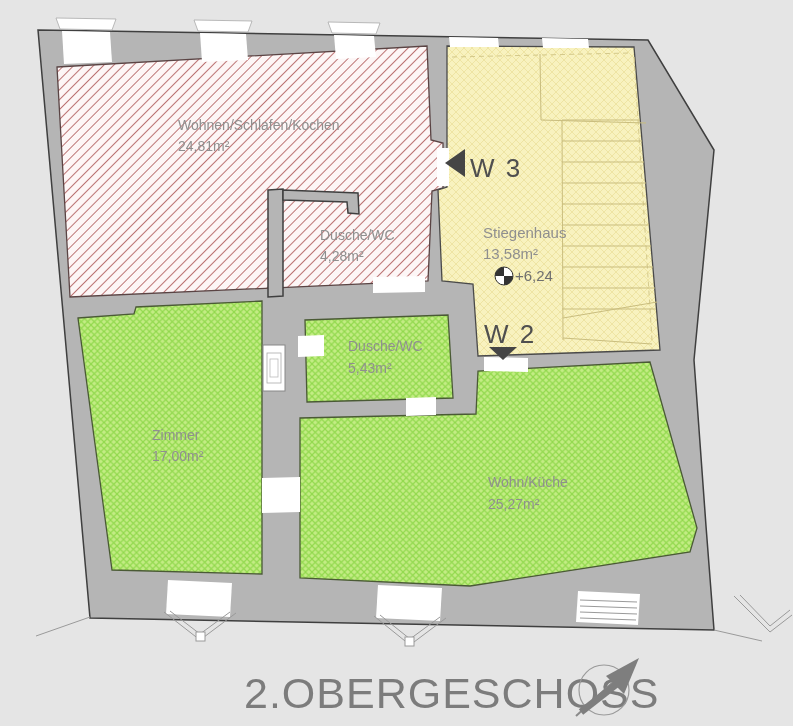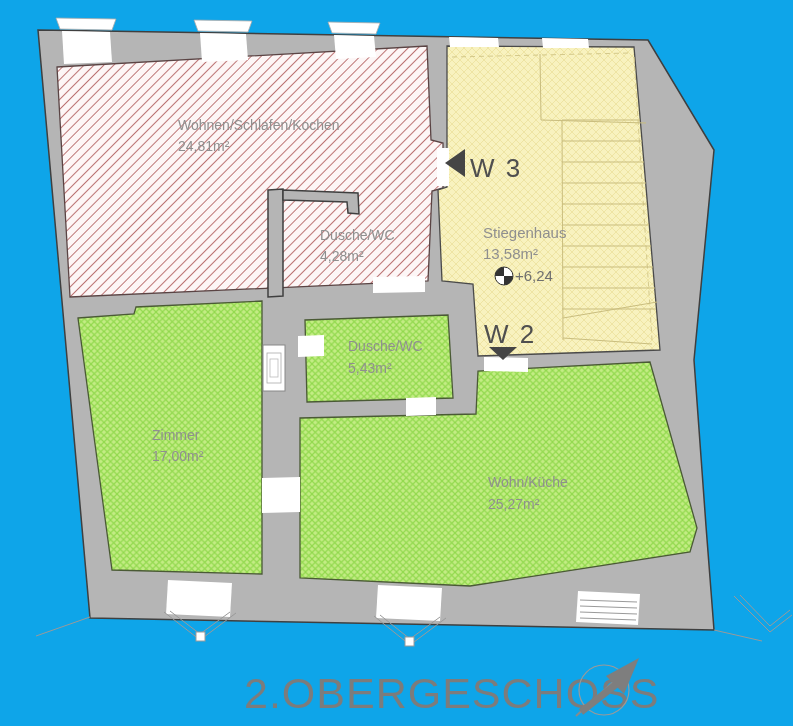--- a/index.html
+++ b/index.html
@@ -1,16 +1,16 @@
 <!DOCTYPE html>
 <html><head>
 <meta charset="utf-8">
 <style>
   html,body{margin:0;padding:0;background:#ffffff;}
-  .stage{width:793px;height:726px;position:relative;background:#0ea5e9;overflow:hidden;}
+  .stage{width:793px;height:726px;position:relative;background:#e5e5e5;overflow:hidden;}
   svg{display:block;}
   text{font-family:"Liberation Sans","DejaVu Sans",sans-serif;}
   .room-label{fill:#8f8f8f;font-size:14px;}
   .room-label-lg{fill:#8f8f8f;font-size:15px;}
   .unit-label{fill:#4f4f4f;font-size:26px;letter-spacing:2px;}
   .level-label{fill:#6f6f6f;font-size:15px;}
   .title-text{fill:#7c7c7c;font-size:43px;letter-spacing:1px;}
   .wallfill{fill:#b5b5b5;stroke:#3f3f3f;stroke-width:1.5;}
   .gapwhite{fill:#ffffff;stroke:none;}
   .thinline{stroke:#9a9a9a;stroke-width:1;fill:none;}

